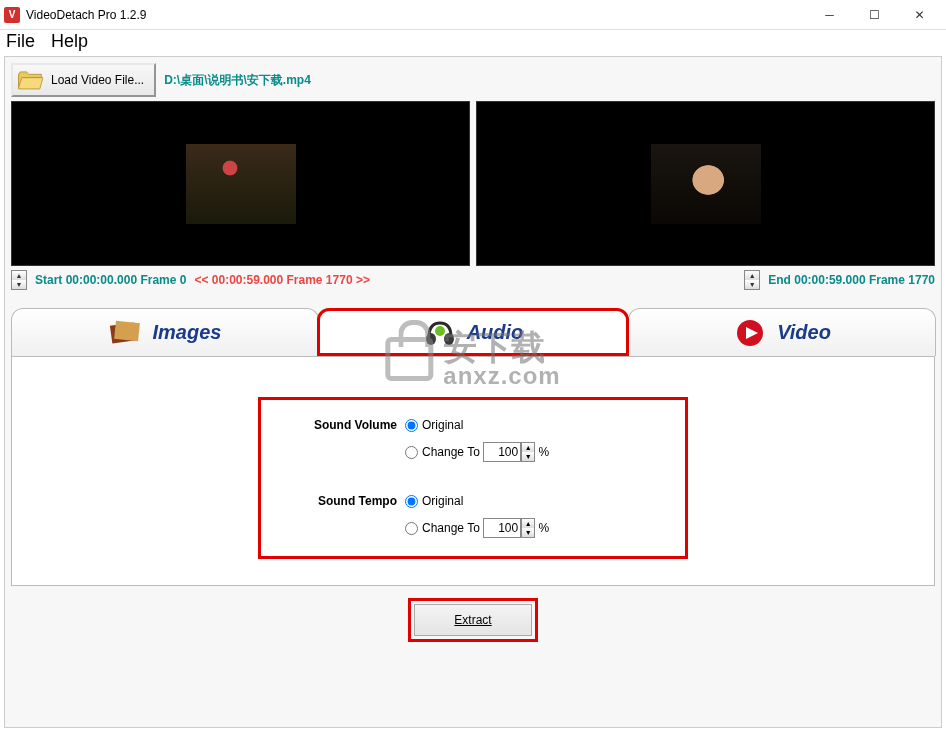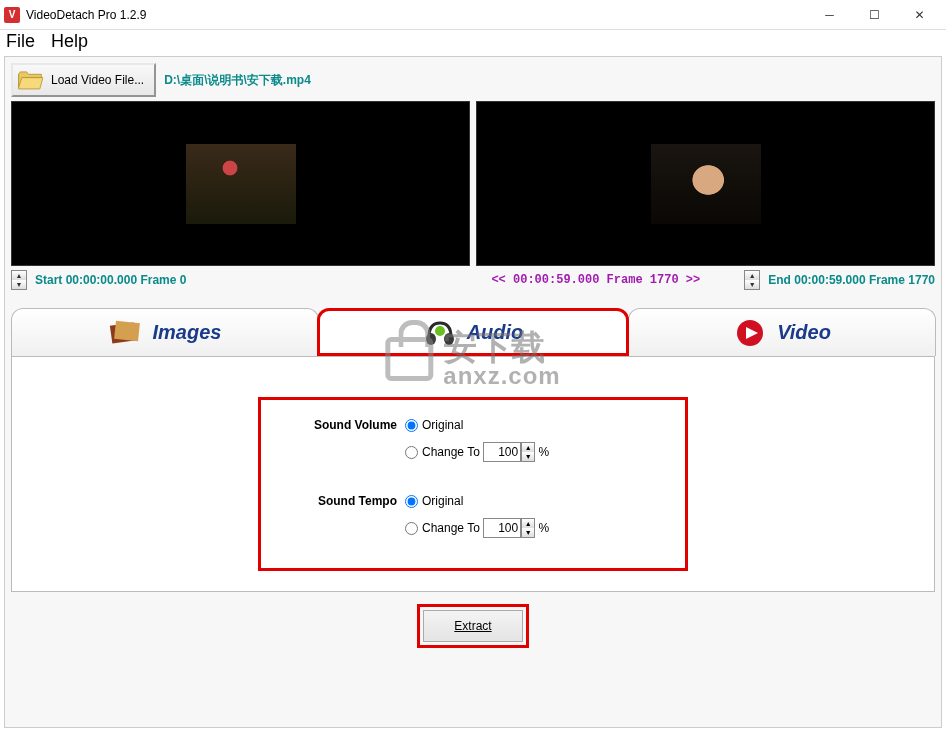--- a/index.html
+++ b/index.html
@@ -30,21 +30,21 @@
 .preview-box { flex: 1; height: 165px; background: #000; display: flex; align-items: center; justify-content: center; border: 1px solid #333; }
 .thumb { width: 110px; height: 80px; background: #2a1a1a; position: relative; overflow: hidden; }
 .thumb.left::after { content:""; position:absolute; inset:0; background: radial-gradient(circle at 40% 30%, #c44 8%, transparent 9%), linear-gradient(#3a2a1a,#1a1a0a); }
 .thumb.right::after { content:""; position:absolute; inset:0; background: radial-gradient(ellipse 35% 45% at 52% 45%, #d8a880 40%, transparent 42%), linear-gradient(#1a1510,#0a0805); }
 
 
 .time-row { display: flex; align-items: center; gap: 8px; margin-bottom: 6px; font-size: 12px; font-weight: bold; }
 .spin-ctrl { display: flex; flex-direction: column; border: 1px solid #888; width: 16px; height: 20px; }
 .spin-ctrl span { height: 50%; display: flex; align-items: center; justify-content: center; font-size: 7px; line-height: 1; background: linear-gradient(#fff,#ddd); color: #333; }
 .teal { color: #0a8a8a; }
-.mid-time { flex: 1; text-align: right; color: #a21caf; font-family: Liberation Mono, monospace; }
+.mid-time { flex: 1; text-align: left; color: #ef4444; }
 .end-block { display: flex; align-items: center; gap: 8px; padding-left: 36px; }
 
 
 .cut-group { border: 1px solid #ccc; padding: 4px 6px 8px 6px; margin-bottom: 12px; background: #f7f7f7; }
 .cut-label { font-size: 11px; color: #333; margin-bottom: 2px; }
 .slider-track { height: 18px; background: linear-gradient(#fff,#eee); border: 1px solid #aaa; position: relative; border-radius: 2px; margin-bottom: 6px; }
 .slider-thumb { position: absolute; top: -2px; width: 10px; height: 22px; background: linear-gradient(#eee,#ccc); border: 1px solid #888; border-radius: 2px; }
 .range-bar { height: 22px; position: relative; }
 .range-fill { position: absolute; top: 4px; height: 14px; left: 0; right: 8px; background: linear-gradient(#4aa0ff,#1060d0); border: 1px solid #666; }
 .range-thumb { position: absolute; top: 0; width: 8px; height: 22px; background: #333; }
@@ -60,21 +60,21 @@
 .tab-content { border: 1px solid #bbb; background: #fff; padding: 40px 20px 20px 20px; min-height: 230px; position: relative; }
 .form-group { display: flex; align-items: center; margin-bottom: 10px; font-size: 12px; }
 .form-label { width: 120px; text-align: right; font-weight: bold; padding-right: 8px; }
 .radio-wrap { display: flex; align-items: center; gap: 4px; }
 .num-input { width: 38px; height: 20px; border: 1px solid #888; text-align: right; padding: 0 2px; font-size: 12px; }
 .num-spin { display: flex; flex-direction: column; width: 14px; height: 20px; border: 1px solid #888; }
 .num-spin span { height: 50%; font-size: 7px; line-height: 1; display: flex; align-items: center; justify-content: center; background: linear-gradient(#fff,#ddd); }
 
 
 .extract-row { display: flex; justify-content: center; margin-top: 12px; }
-.extract-btn { width: 100px; height: 32px; background: linear-gradient(#f4f4f4,#e4e4e4); border: 1px solid #aaa; font-size: 12px; cursor: pointer; text-decoration: underline; }
+.extract-btn { width: 118px; height: 32px; background: linear-gradient(#f4f4f4,#e4e4e4); border: 1px solid #aaa; font-size: 12px; cursor: pointer; text-decoration: underline; }
 
 
 .watermark { position: absolute; top: 330px; left: 50%; transform: translateX(-50%); font-size: 40px; color: #737373; opacity: 0.55; pointer-events: none; display: flex; align-items: center; gap: 10px; z-index: 50; font-weight: bold; }
 .watermark .lock { width: 48px; height: 44px; border: 5px solid #888; border-radius: 6px; position: relative; }
 .watermark .lock::before { content:""; position:absolute; top:-22px; left:8px; width:22px; height:22px; border:5px solid #888; border-bottom:none; border-radius:14px 14px 0 0; }
 </style>
 </head>
 <body>
 
 <div class="titlebar">
@@ -151,21 +151,21 @@
     <div class="tab">
       <svg class="tab-icon" viewBox="0 0 34 30">
         <circle cx="17" cy="15" r="13" fill="#d01020"></circle>
         <path d="M13 9 L25 15 L13 21 Z" fill="#fff"></path>
       </svg>
       <span>Video</span>
     </div>
   </div>
 
   <div class="tab-content">
-    <div class="redbox" style="padding:18px 24px 20px 24px; width:430px; margin:0 auto;">
+    <div class="redbox" style="padding:18px 24px 8px 24px; width:430px; margin:0 auto;">
 
       <div class="form-group">
         <span class="form-label">Sound Volume</span>
         <label class="radio-wrap">
           <input type="radio" name="vol" checked="" style="">
           <span>Original</span>
         </label>
       </div>
       <div class="form-group">
         <span class="form-label"></span>

